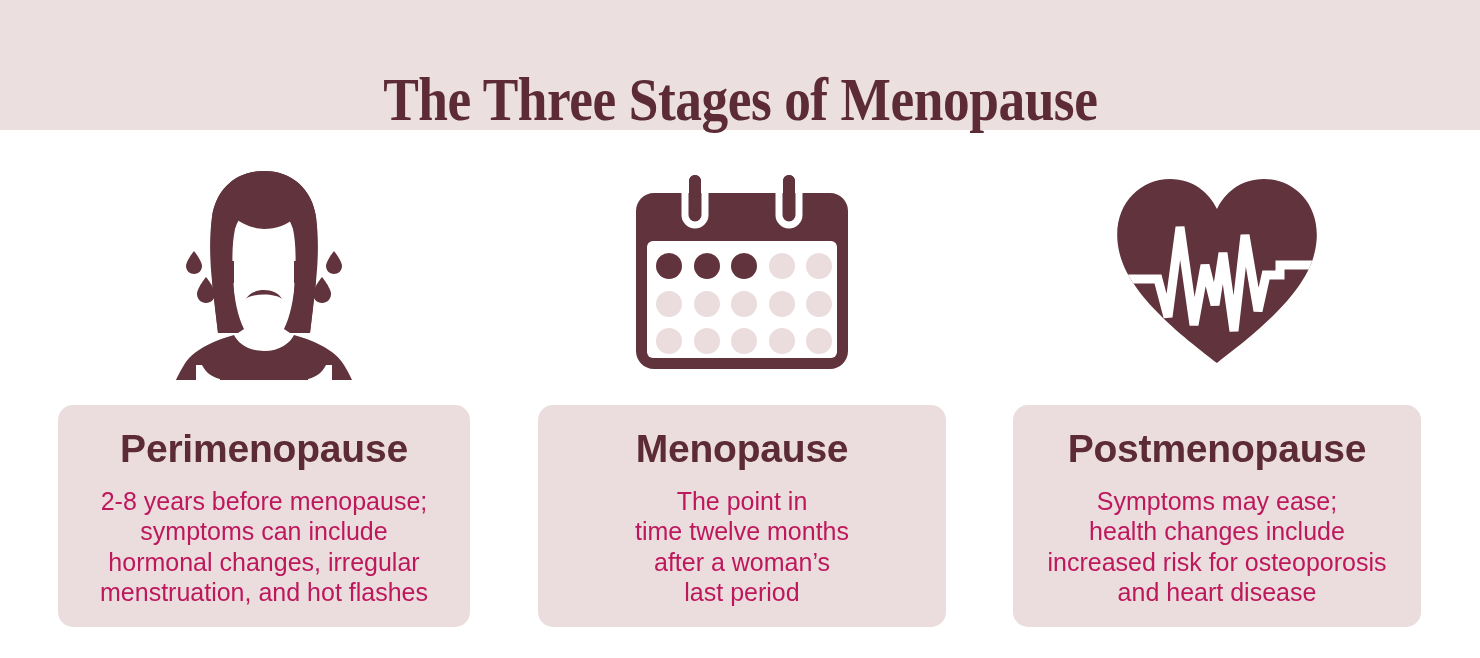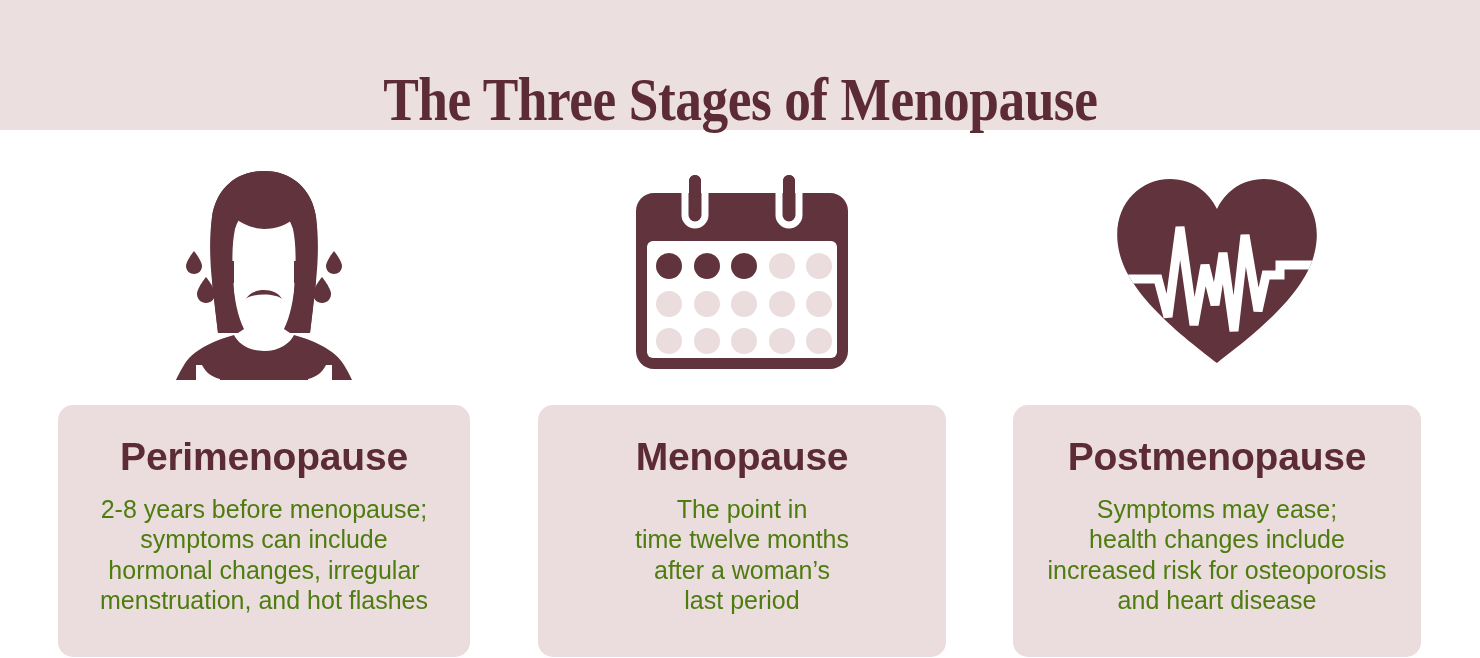--- a/index.html
+++ b/index.html
@@ -77,47 +77,47 @@
   }
 
   .icon-wrap svg { display: block; }
 
   
   .card {
     position: absolute;
     top: 275px;
     left: 0;
     width: 100%;
-    height: 252px;
+    height: 222px;
     background: #ebdcdd;
     border-radius: 15px;
     display: flex;
     flex-direction: column;
     align-items: center;
     justify-content: flex-start;
-    padding-top: 32px;
+    padding-top: 24px;
   }
 
   .card-title {
     font-family: "Liberation Sans", sans-serif;
     font-weight: bold;
     font-size: 39px;
     line-height: 1.05;
     color: #5c2b35;
     letter-spacing: -0.2px;
     text-align: center;
     white-space: nowrap;
   }
 
   .card-body {
     margin-top: 16px;
     font-family: "Liberation Sans", sans-serif;
     font-size: 25px;
     line-height: 1.22;
-    color: #4d7c0f;
+    color: #be185d;
     text-align: center;
     white-space: pre-line;
     padding: 0 6px;
   }
 </style>
 </head>
 <body>
 
 <div id="infographic">
 

